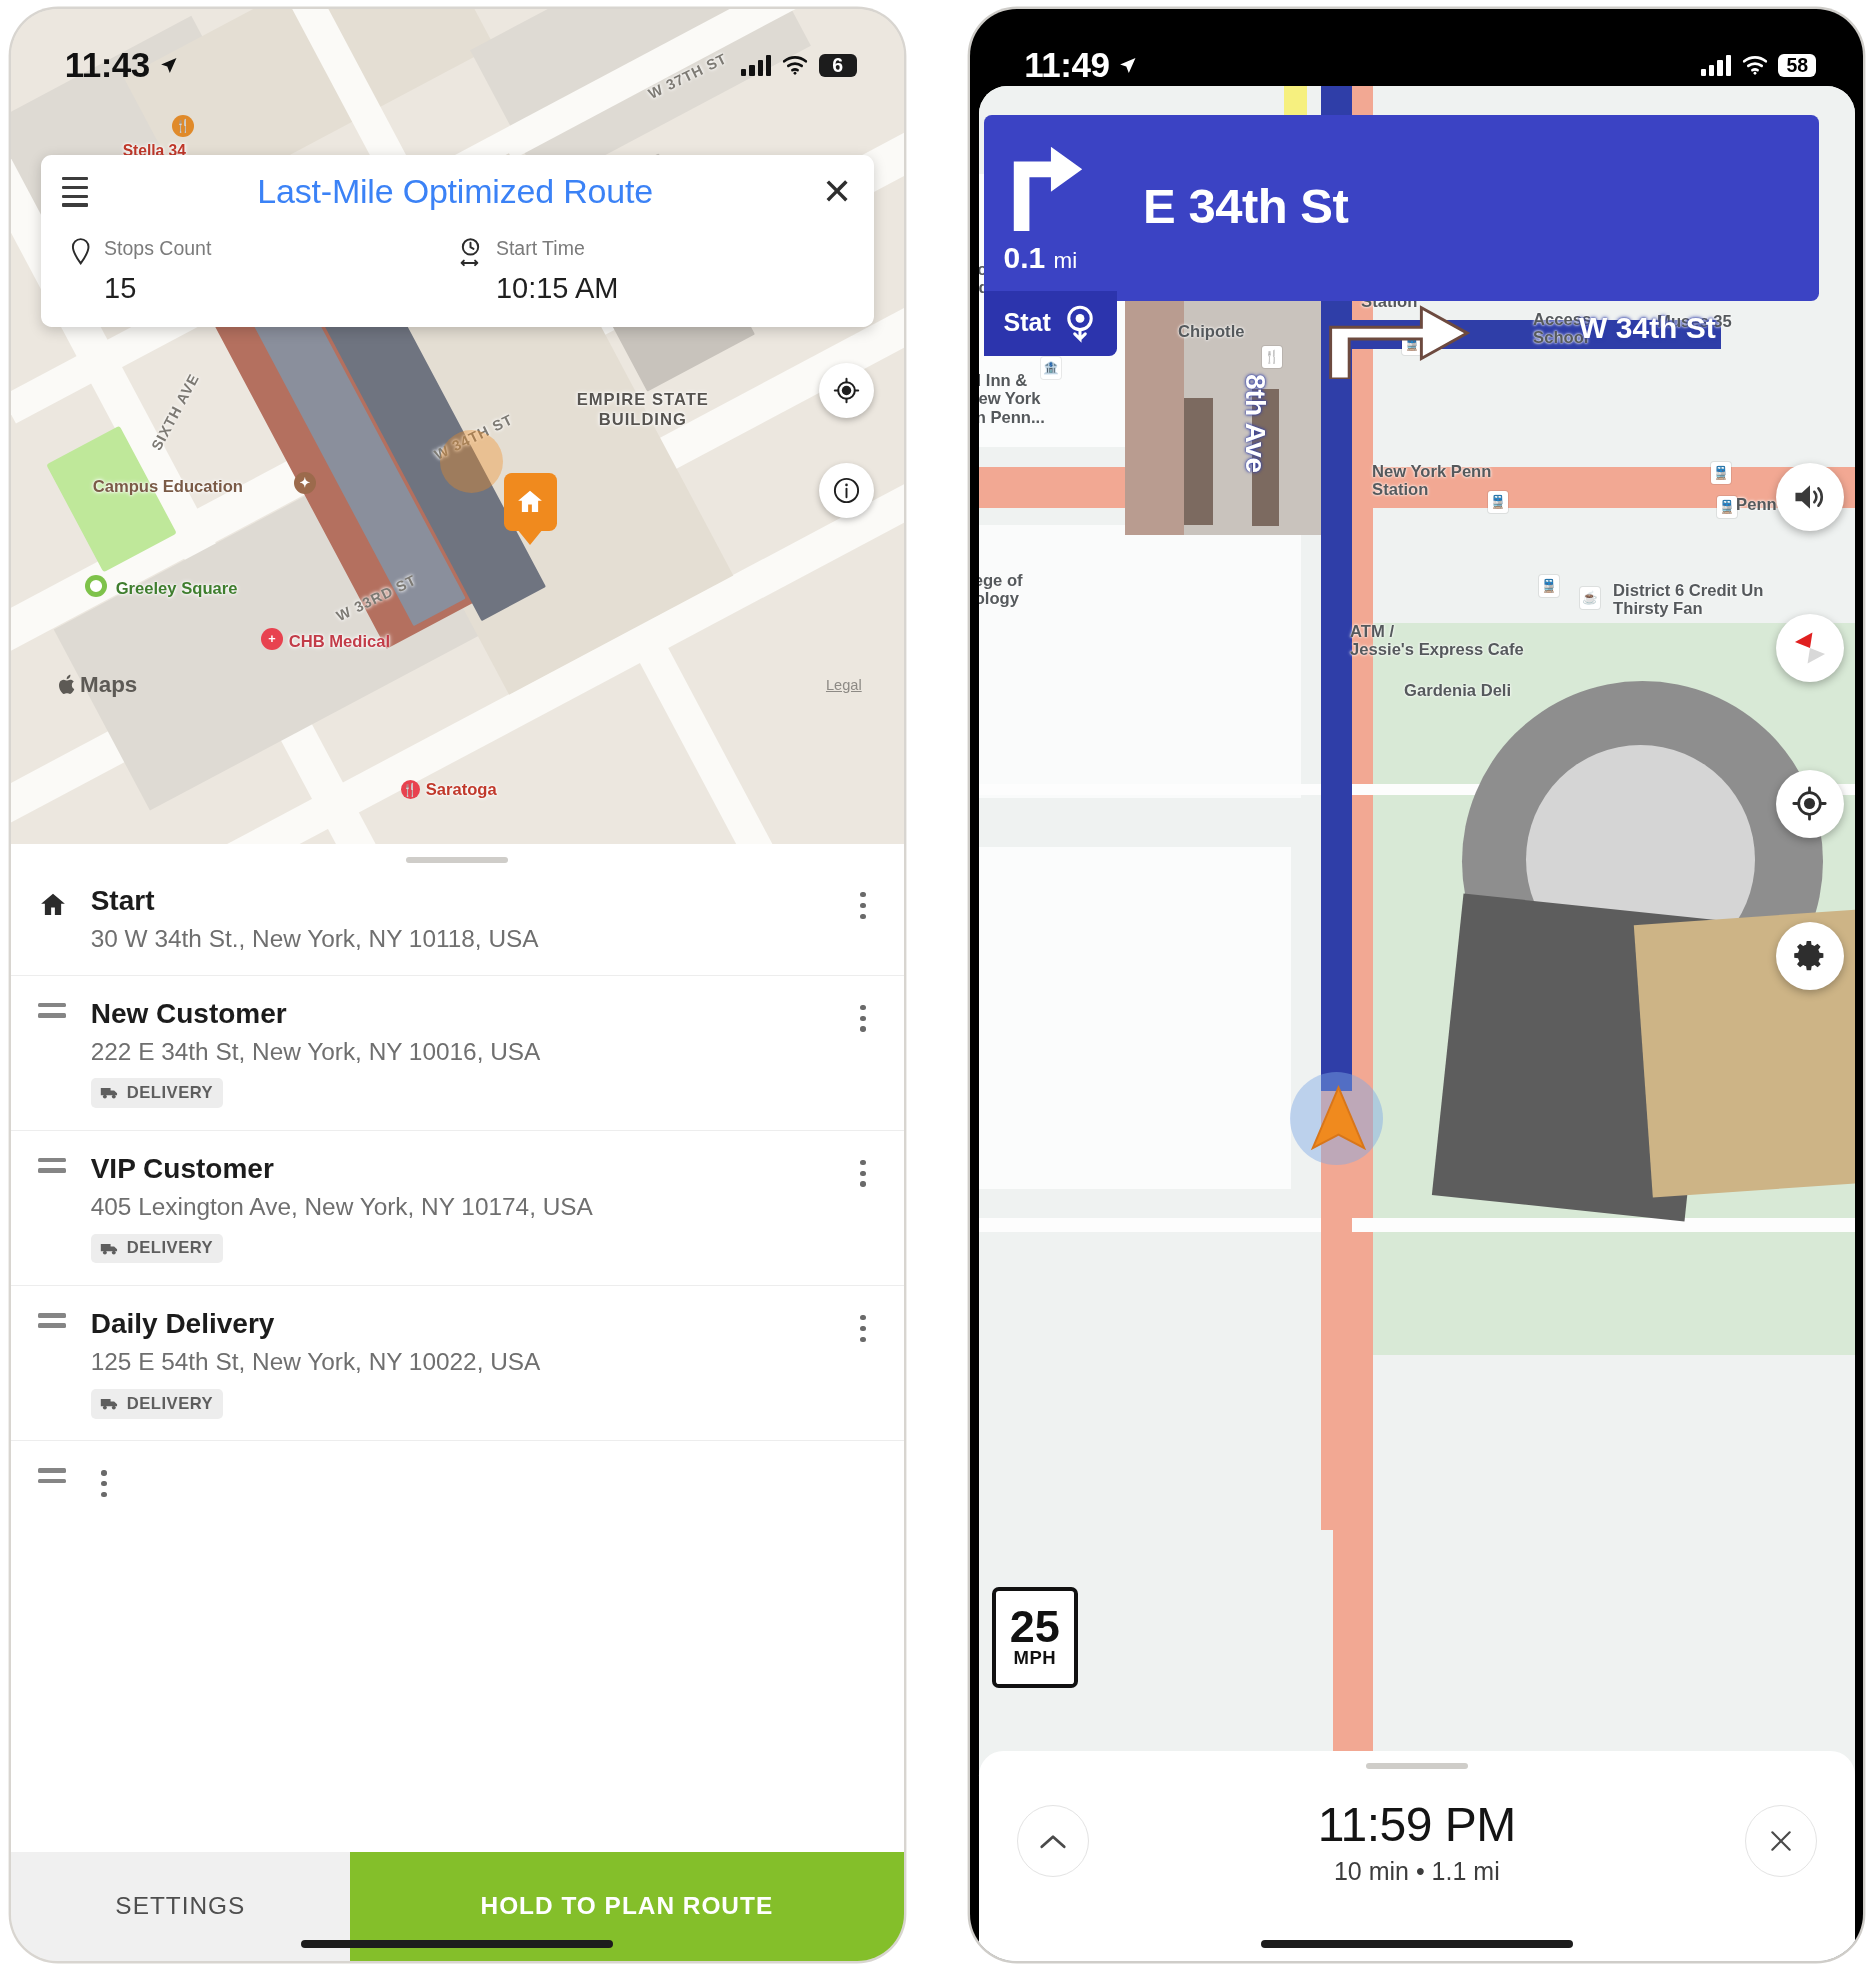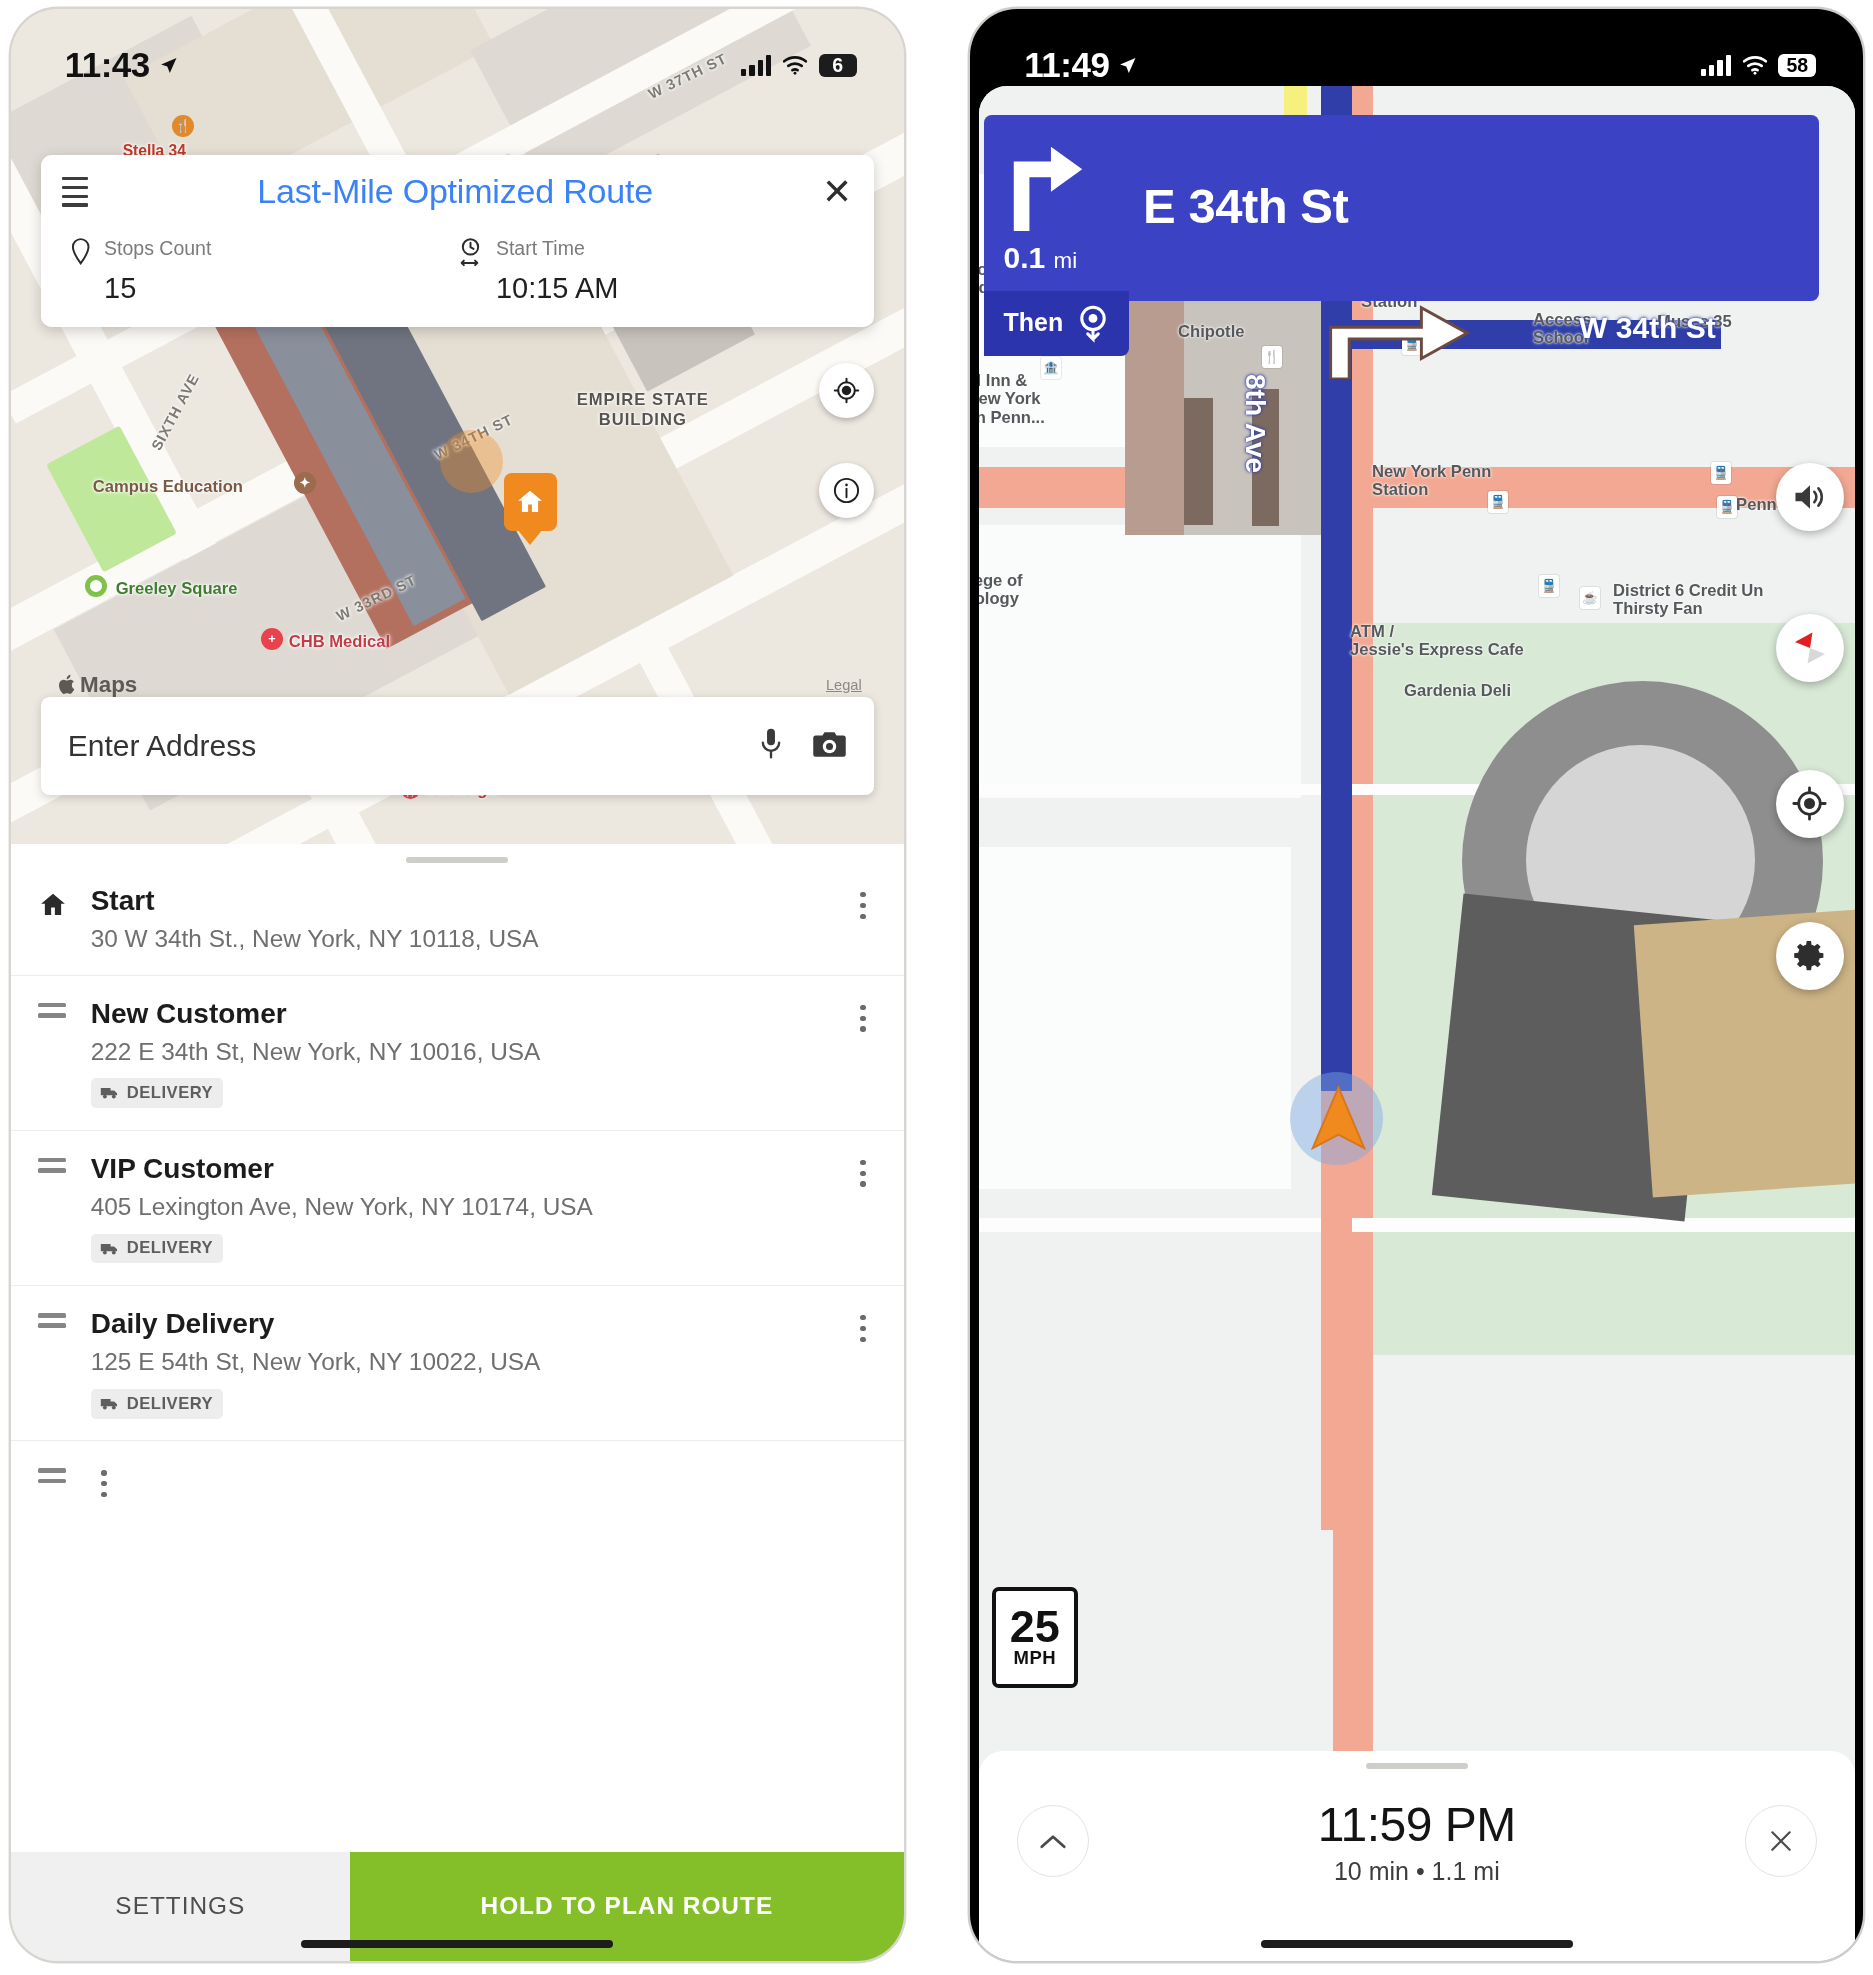--- a/index.html
+++ b/index.html
@@ -270,37 +270,20 @@
           <path d="M5 24.6h14M6.6 22.4 4.4 24.6l2.2 2.2M17.4 22.4l2.2 2.2-2.2 2.2" stroke-linecap="round" stroke-linejoin="round"></path>
         </svg>
         <div class="txt">
           <div class="lbl">Start Time</div>
           <div class="val">10:15 AM</div>
         </div>
       </div>
     </div>
   </div>
 
-  <div class="addr-bar">
-    <div class="addr-ph">Enter Address</div>
-    <span class="addr-ico">
-      <svg width="28" height="35" viewBox="0 0 24 30" fill="#3a3a3a">
-          <rect x="8.6" y="1.6" width="6.8" height="14" rx="3.4"></rect>
-          <path d="M5 13.4a7 7 0 0 0 14 0" fill="none" stroke="#3a3a3a" stroke-width="2" stroke-linecap="round"></path>
-          <path d="M12 20.6v5.4" stroke="#3a3a3a" stroke-width="2" stroke-linecap="round"></path>
-        </svg>
-    </span>
-    <span class="addr-ico">
-      <svg width="35" height="30" viewBox="0 0 28 24" fill="#3a3a3a">
-          <path d="M10 1.8h8l1.6 2.6H25a2 2 0 0 1 2 2v13a2 2 0 0 1-2 2H3a2 2 0 0 1-2-2v-13a2 2 0 0 1 2-2h5.4z"></path>
-          <circle cx="14" cy="13.2" r="5.4" fill="#fff"></circle>
-          <circle cx="14" cy="13.2" r="2.8" fill="#3a3a3a"></circle>
-        </svg>
-    </span>
-  </div>
 
   <div class="l-list">
     <div class="grabber"></div>
 
     <div class="stop">
       <div class="stop-ico">
         <svg width="30" height="30" viewBox="0 0 24 24" fill="#2b2b2b">
             <path d="M12 3 2.5 11h3v9h5v-6h3v6h5v-9h3z"></path>
           </svg>
       </div>
@@ -485,21 +468,21 @@
         <path d="M2 19.4V5.2h7.6V2.2l6.4 4.6-6.4 4.6V8.4H5.2v11z"></path>
       </svg>
       <div class="nav-dist">
         <span>0.1</span>
         <small>mi</small>
       </div>
     </div>
     <div class="nav-street">E 34th St</div>
   </div>
   <div class="then-box">
-    <span>Then</span>
+    <span>Stat</span>
     <svg width="34" height="41" viewBox="0 0 20 24" fill="none" stroke="#fff" stroke-width="1.8">
       <circle cx="10" cy="9.6" r="6.6"></circle>
         <circle cx="10" cy="9.6" r="2.6" fill="#fff" stroke="none"></circle>
       <path d="M10 16.2v5.6l-3.1-3.1M10 21.8l3.1-3.1" stroke-linecap="round"></path>
     </svg>
   </div>
 
   <div class="r-ctrl" style="top:454px">
     <svg width="36" height="32" viewBox="0 0 24 22" fill="#3a3a3a">
       <path d="M2 8h4.4L12 3v16L6.4 14H2z"></path>

